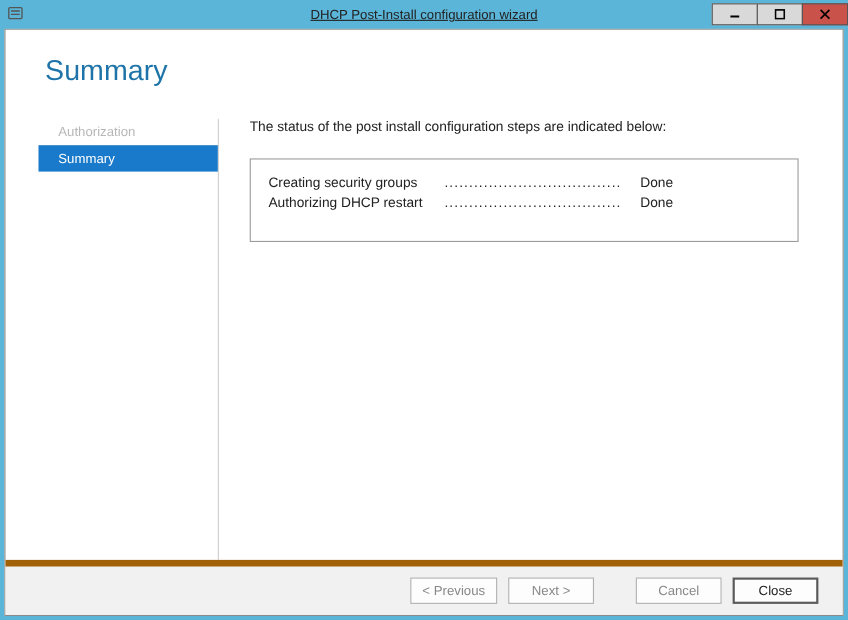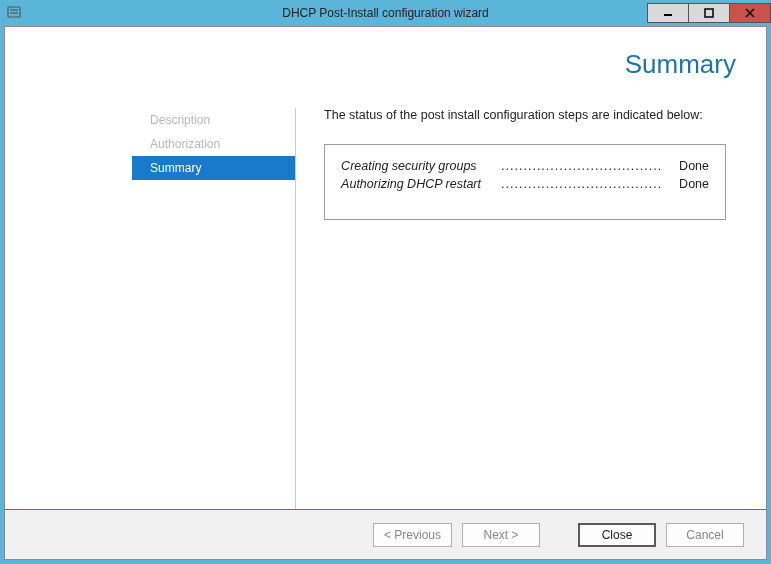--- a/index.html
+++ b/index.html
@@ -22,20 +22,21 @@
     margin-left: 6px;
     color: #444;
   }
   .titlebar-title {
     position: absolute;
     left: 0; right: 0;
     text-align: center;
     font-size: 12px;
     color: #222;
     pointer-events: none;
+    text-decoration: underline;
   }
   .win-controls {
     margin-left: auto;
     display: flex;
     height: 20px;
   }
   .win-btn {
     width: 42px;
     height: 20px;
     border: 1px solid #555;
@@ -55,21 +56,20 @@
     height: 534px;
     border: 1px solid #8a8a8a;
     display: flex;
     flex-direction: column;
   }
   .content-top {
     flex: 1;
     padding: 22px 30px 0 30px;
     display: flex;
     flex-direction: column;
-    align-items: flex-end;
   }
   .page-title {
     color: #1e74a8;
     font-size: 26px;
     font-weight: 300;
     margin-bottom: 28px;
     margin-left: 6px;
   }
   .main-row {
     display: flex;
@@ -105,37 +105,37 @@
     border: 1px solid #9c9c9c;
     padding: 14px 16px 24px 16px;
     font-size: 12.5px;
     color: #222;
   }
   .status-row {
     display: flex;
     align-items: baseline;
     margin-bottom: 4px;
   }
-  .status-label { width: 160px; flex-shrink: 0; font-style: italic; }
+  .status-label { width: 160px; flex-shrink: 0; }
   .status-dots {
     flex: 0 0 160px;
     letter-spacing: 1px;
     overflow: hidden;
     white-space: nowrap;
     color: #222;
   }
   .status-value { margin-left: 18px; }
   .status-note {
     margin: 6px 0 20px 0;
     line-height: 1.4;
   }
   .footer {
     height: 50px;
     background: #f1f1f1;
-    border-top: 1px solid #a16207;
+    border-top: 6px solid #a16207;
     display: flex;
     align-items: center;
     justify-content: flex-end;
     padding-right: 22px;
     gap: 10px;
   }
   .btn {
     min-width: 78px;
     height: 24px;
     border: 1px solid #b0b0b0;
@@ -186,23 +186,20 @@
         </svg>
     </div>
   </div>
 </div>
 
 <div class="window-body">
   <div class="content-top">
     <div class="page-title">Summary</div>
     <div class="main-row">
       <div class="sidebar">
-        <div class="sidebar-item">
-          <span>Description</span>
-        </div>
         <div class="sidebar-item">
           <span>Authorization</span>
         </div>
         <div class="sidebar-item active">
           <span>Summary</span>
         </div>
       </div>
       <div class="main-panel">
         <div class="intro-text">The status of the post install configuration steps are indicated below:</div>
         <div class="status-box">
@@ -217,16 +214,16 @@
             <span class="status-value">Done</span>
           </div>
         </div>
       </div>
     </div>
   </div>
   <div class="footer">
     <button class="btn">&lt; Previous</button>
     <button class="btn">Next &gt;</button>
     <span class="btn-gap"></span>
+    <button class="btn">Cancel</button>
     <button class="btn primary enabled">Close</button>
-    <button class="btn">Cancel</button>
   </div>
 </div>
 
 </body></html>

